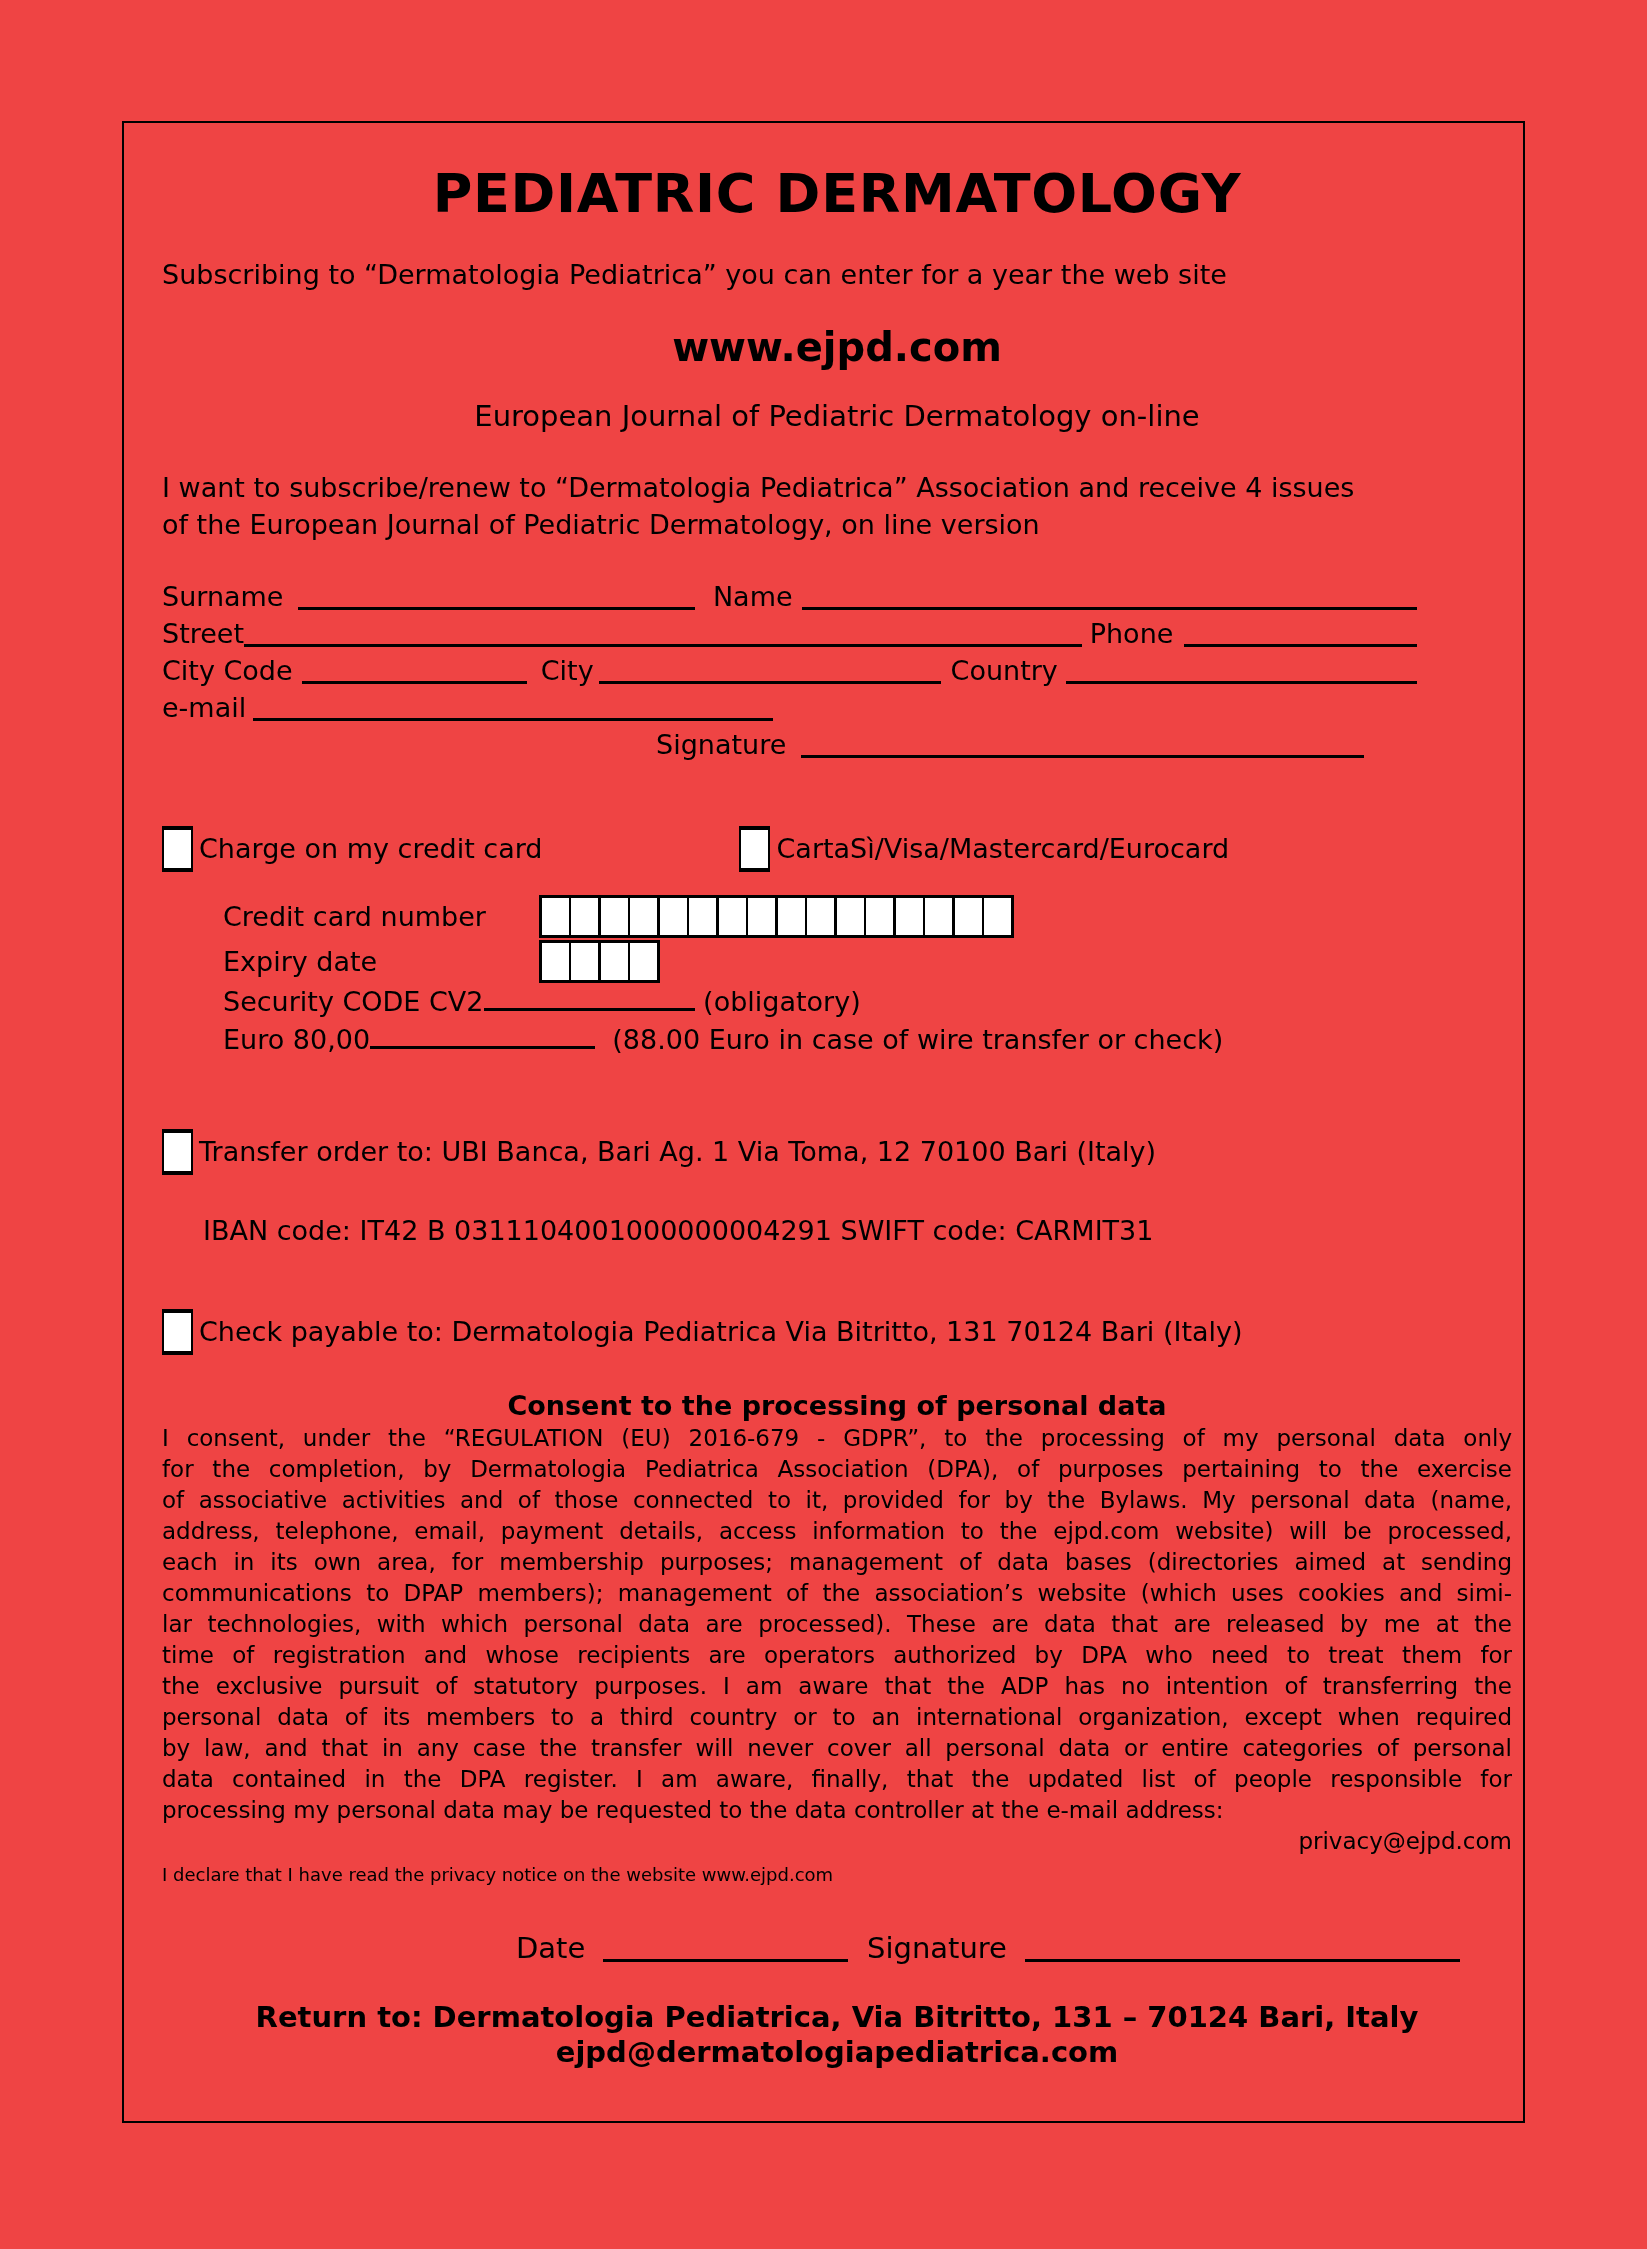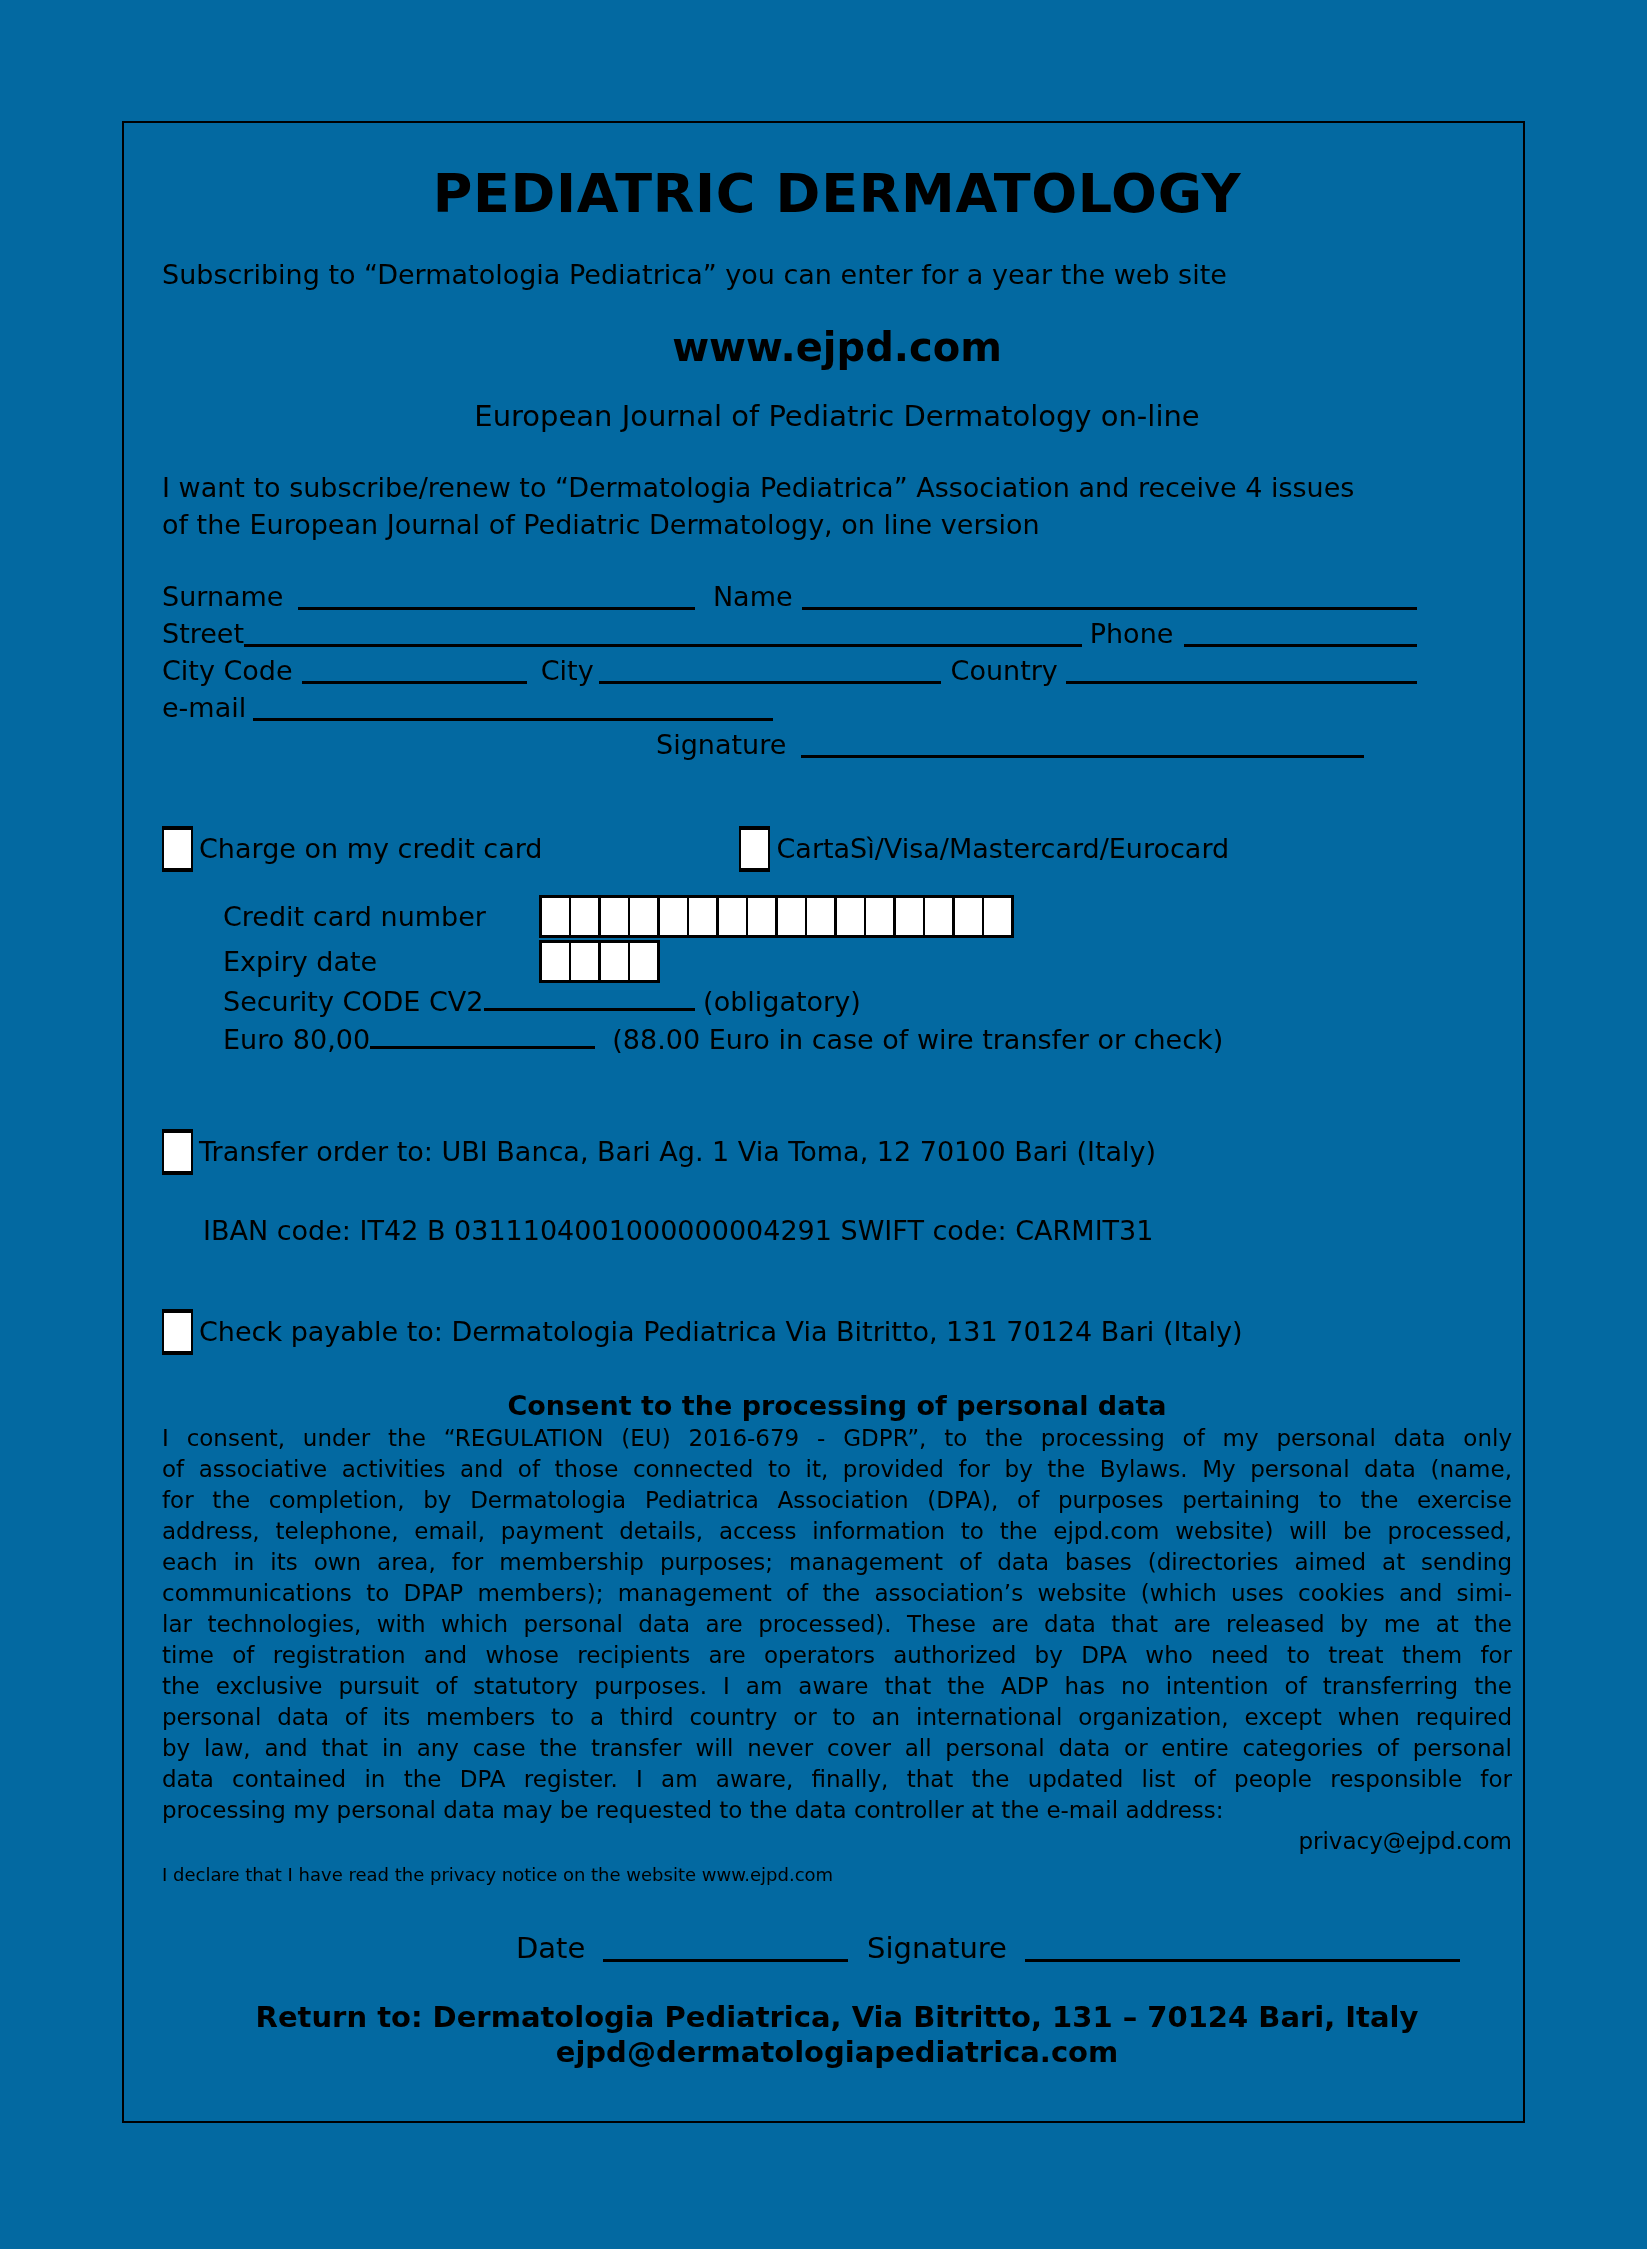--- a/index.html
+++ b/index.html
@@ -1,17 +1,17 @@
 <!DOCTYPE html>
 <html style="font-size:11px"><head>
 <meta charset="utf-8">
 <style>
   html,body { margin:0; padding:0; background:#fff; }
   .page {
-    position:relative; width:1647px; height:2250px; background:#0369a1;
+    position:relative; width:1647px; height:2250px; background:#ef4444;
     font-family:"DejaVu Sans", sans-serif; color:#000;
   }
   .frame {
     position:absolute; left:122px; top:121px; width:1399px; height:1998px;
     border:2.7px solid #000;
   }
   .content { margin:0 11px 0 38px; }
 
   .title { margin-top:38px; text-align:center; font-size:54px; font-weight:bold; letter-spacing:0.7px; line-height:65px; }
   .intro    { margin-top:30px; text-align:left; font-size:27px; line-height:38px; }
@@ -168,22 +168,22 @@
           <span class="cb"></span>
           <span class="lbl">Check payable to: Dermatologia Pediatrica Via Bitritto, 131 70124 Bari (Italy)</span>
         </div>
 
       </div>
 
       <div class="consent-head">Consent to the processing of personal data</div>
 
       <div class="consent">
         <div class="cl">I consent, under the “REGULATION (EU) 2016-679 - GDPR”, to the processing of my personal data only</div>
+        <div class="cl">for the completion, by Dermatologia Pediatrica Association (DPA), of purposes pertaining to the exercise</div>
         <div class="cl">of associative activities and of those connected to it, provided for by the Bylaws. My personal data (name,</div>
-        <div class="cl">for the completion, by Dermatologia Pediatrica Association (DPA), of purposes pertaining to the exercise</div>
         <div class="cl">address, telephone, email, payment details, access information to the ejpd.com website) will be processed,</div>
         <div class="cl">each in its own area, for membership purposes; management of data bases (directories aimed at sending</div>
         <div class="cl">communications to DPAP members); management of the association’s website (which uses cookies and simi-</div>
         <div class="cl">lar technologies, with which personal data are processed). These are data that are released by me at the</div>
         <div class="cl">time of registration and whose recipients are operators authorized by DPA who need to treat them for</div>
         <div class="cl">the exclusive pursuit of statutory purposes. I am aware that the ADP has no intention of transferring the</div>
         <div class="cl">personal data of its members to a third country or to an international organization, except when required</div>
         <div class="cl">by law, and that in any case the transfer will never cover all personal data or entire categories of personal</div>
         <div class="cl">data contained in the DPA register. I am aware, finally, that the updated list of people responsible for</div>
         <div class="cl last">processing my personal data may be requested to the data controller at the e-mail address:</div>

